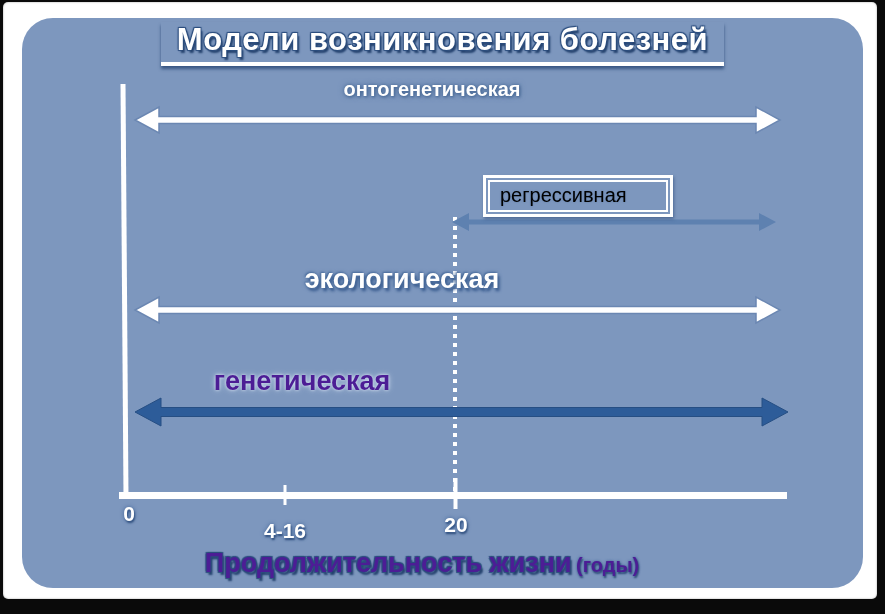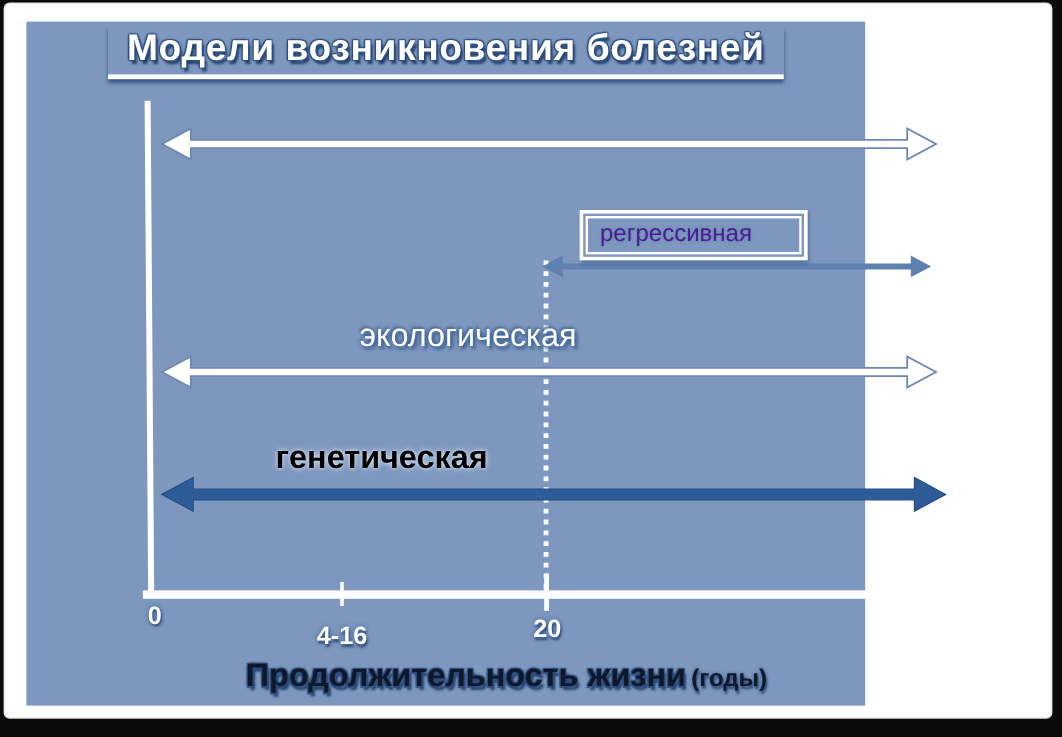--- a/index.html
+++ b/index.html
@@ -21,22 +21,23 @@
     position: absolute;
     left: 3px; top: 2px;
     width: 874px; height: 597px;
     background: #ffffff;
     border-radius: 5px;
     box-shadow: inset 0 0 2px rgba(0,0,0,.4);
   }
   .slide {
     position: absolute;
     left: 19px; top: 16px;
-    width: 699px; height: 570px;
+    width: 841px; height: 570px;
     background: #7d97be;
+    border-radius: 31px;
   }
   .title-wrap {
     position: absolute;
     left: 0; top: 4px; width: 100%;
     text-align: center;
   }
   .title {
     display: inline-block;
     padding: 0 16px 4px 16px;
     border-bottom: 4px solid #fff;
@@ -62,67 +63,66 @@
     white-space: nowrap;
     color: #ffffff;
   }
   .lbl-ontogenetic {
     left: 410px; top: 60px;
     font-size: 20px;
     font-weight: 600;
     text-shadow: 0 0 3px #54749f, 0 0 6px #54749f, 1px 1px 3px #3c5d8d;
   }
   .lbl-ecological {
-    left: 368px; top: 246px;
+    left: 380px; top: 246px;
     font-size: 27px;
-    font-weight: normal;
+    font-weight: bold;
     text-shadow: 0 0 4px #4d6f9e, 2px 3px 3px #33568a, -1px -1px 2px #4d6f9e;
   }
   .lbl-genetic {
     left: 280px; top: 348px;
     font-size: 27px;
     font-weight: bold;
-    color: #000000;
+    color: #4c1d95;
     text-shadow: 0 0 3px rgba(225,234,247,.95), 0 0 6px rgba(205,220,240,.8);
-    margin-left: 16px;
   }
   .regbox {
     position: absolute;
     left: 461px; top: 157px;
     width: 190px;
     box-sizing: border-box;
     border: 3px solid #ffffff;
     padding: 2px;
     box-shadow: 1px 2px 3px rgba(40,70,115,.55);
   }
   .regbox-inner {
     border: 2px solid #ffffff;
     padding: 2px 5px 3px 10px;
     font-size: 20px;
-    color: #4c1d95;
+    color: #000000;
     text-shadow: 0 0 2px #5b7aa6;
     white-space: nowrap;
   }
   .tick-label {
     position: absolute;
     transform: translateX(-50%);
     font-size: 21px;
     font-weight: bold;
     color: #ffffff;
     text-shadow: 0 0 4px #3f6398, 1px 2px 2px #2c4a77;
   }
   .tick-0  { left: 107px; top: 484px; }
   .tick-14 { left: 263px; top: 501px; }
   .tick-40 { left: 434px; top: 495px; }
   .axis-title {
     position: absolute;
     left: 400px; top: 530px;
     transform: translateX(-50%);
     white-space: nowrap;
-    color: #0f172a;
+    color: #4c1d95;
     font-weight: bold;
   }
   .axis-title .main {
     font-size: 27px;
     text-shadow:
       -1px -1px 1px #2b4d7e,
        1px -1px 1px #2b4d7e,
       -1px  1px 1px #2b4d7e,
        2px  3px 2px #24426e;
   }
@@ -156,20 +156,21 @@
 
         <polygon fill="#ffffff" stroke="#6b87b2" stroke-width="1.5" points="113,292 137,279 137,288.5 734,288.5 734,279 758,292 734,305 734,295.5 137,295.5 137,305"></polygon>
 
         <polygon fill="#2d5c99" stroke="#264e83" stroke-width="1" points="113,394 139,380 139,389.5 740,389.5 740,380 766,394 740,408 740,398.5 139,398.5 139,408"></polygon>
       </svg>
 
       <div class="title-wrap">
         <span class="title">Модели возникновения болезней</span>
       </div>
 
+      <div class="lbl lbl-ontogenetic">онтогенетическая</div>
 
       <div class="regbox">
         <div class="regbox-inner">регрессивная</div>
       </div>
 
       <div class="lbl lbl-ecological">экологическая</div>
 
       <div class="lbl lbl-genetic">генетическая</div>
 
       <div class="tick-label tick-0">0</div>

